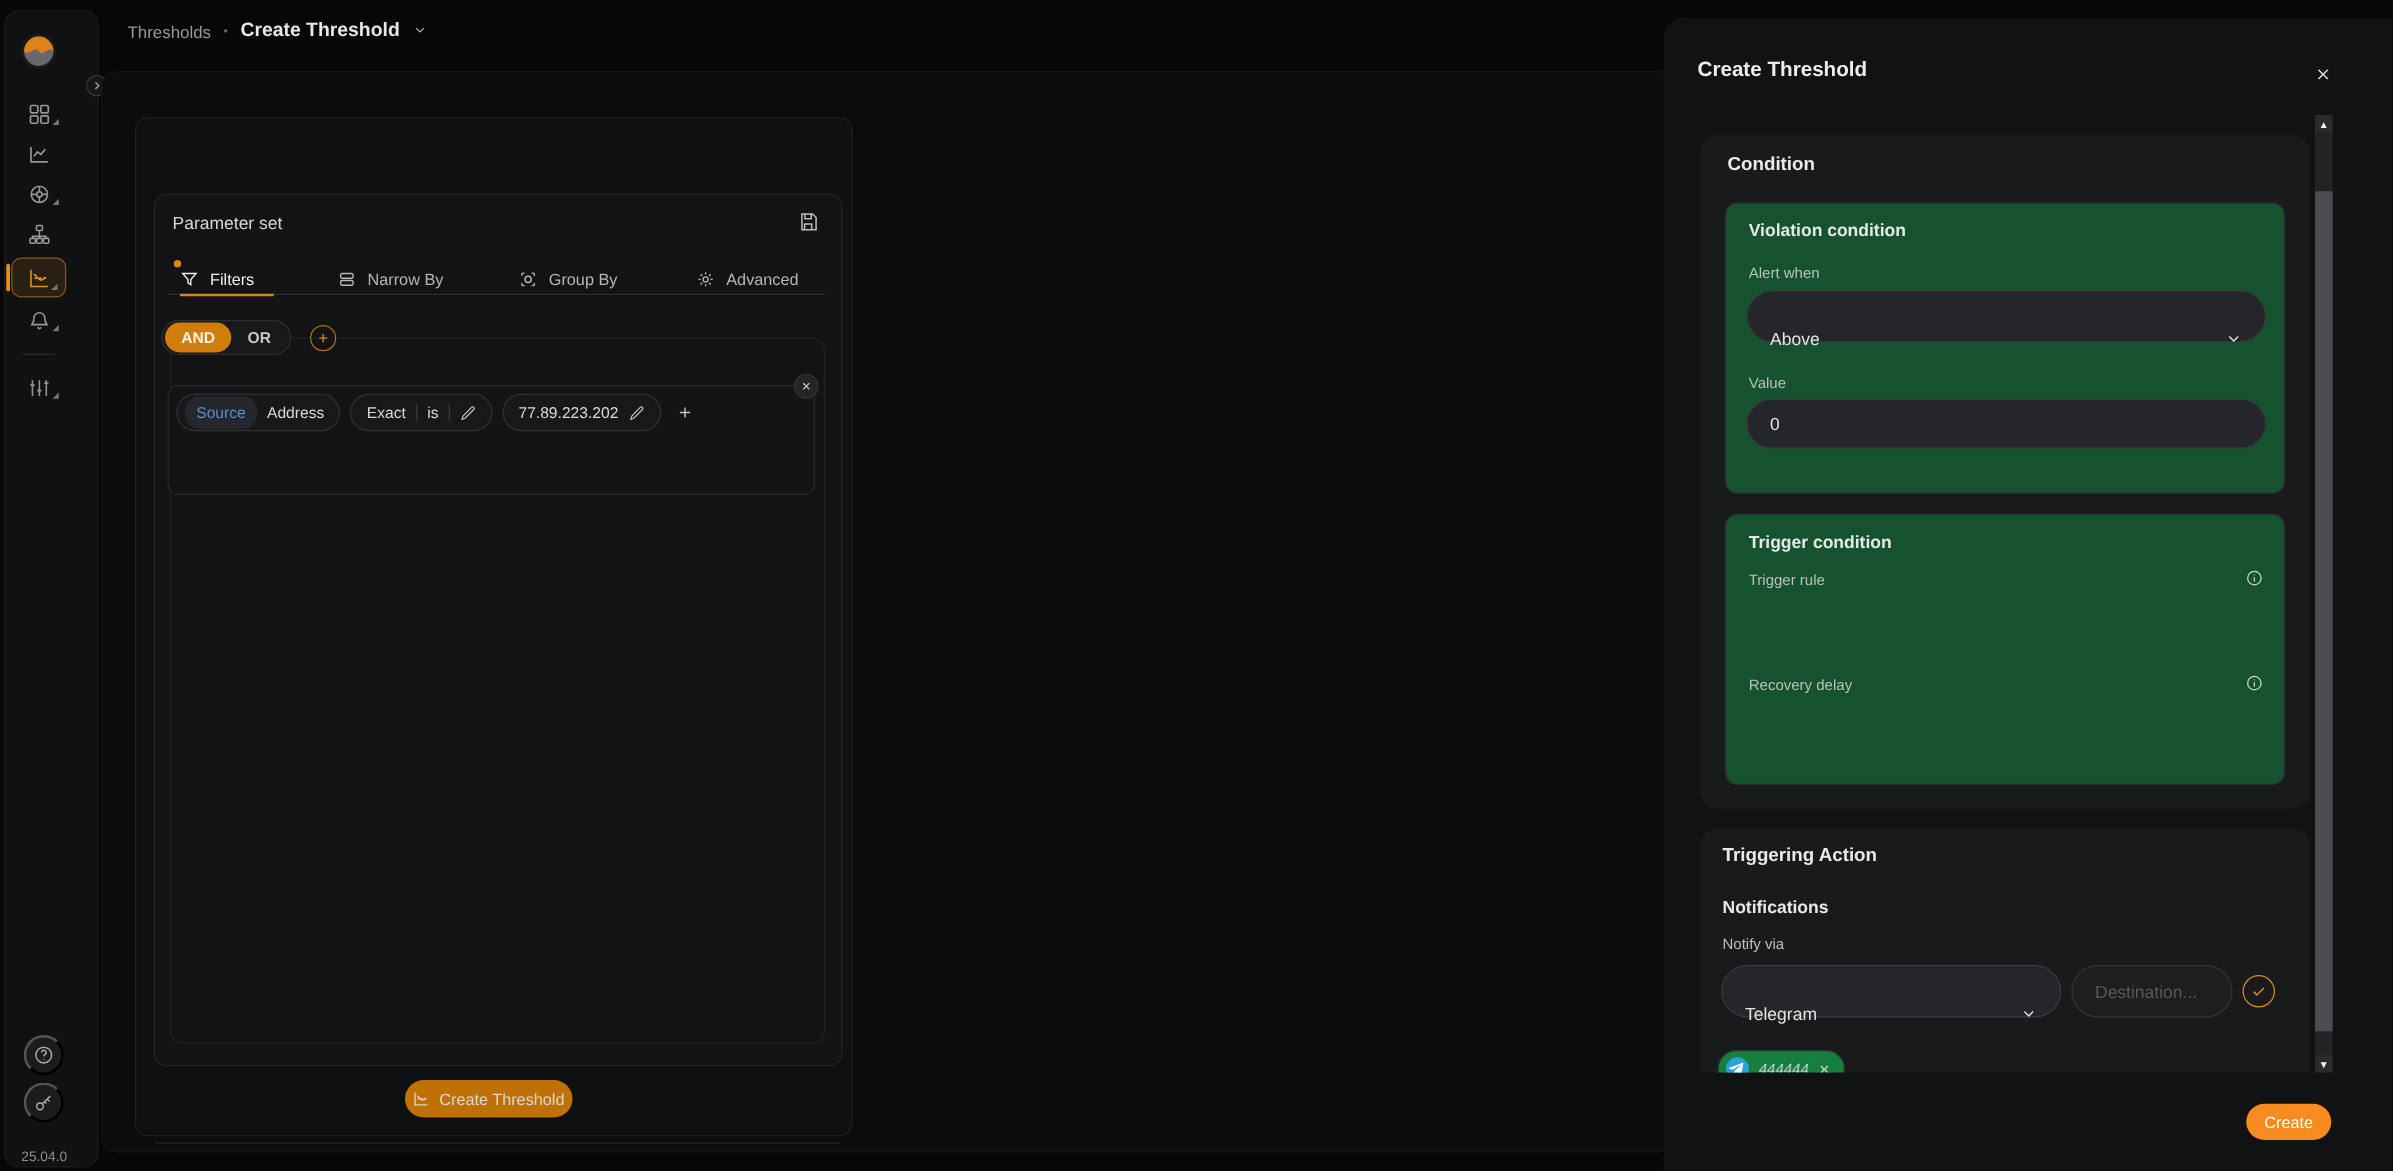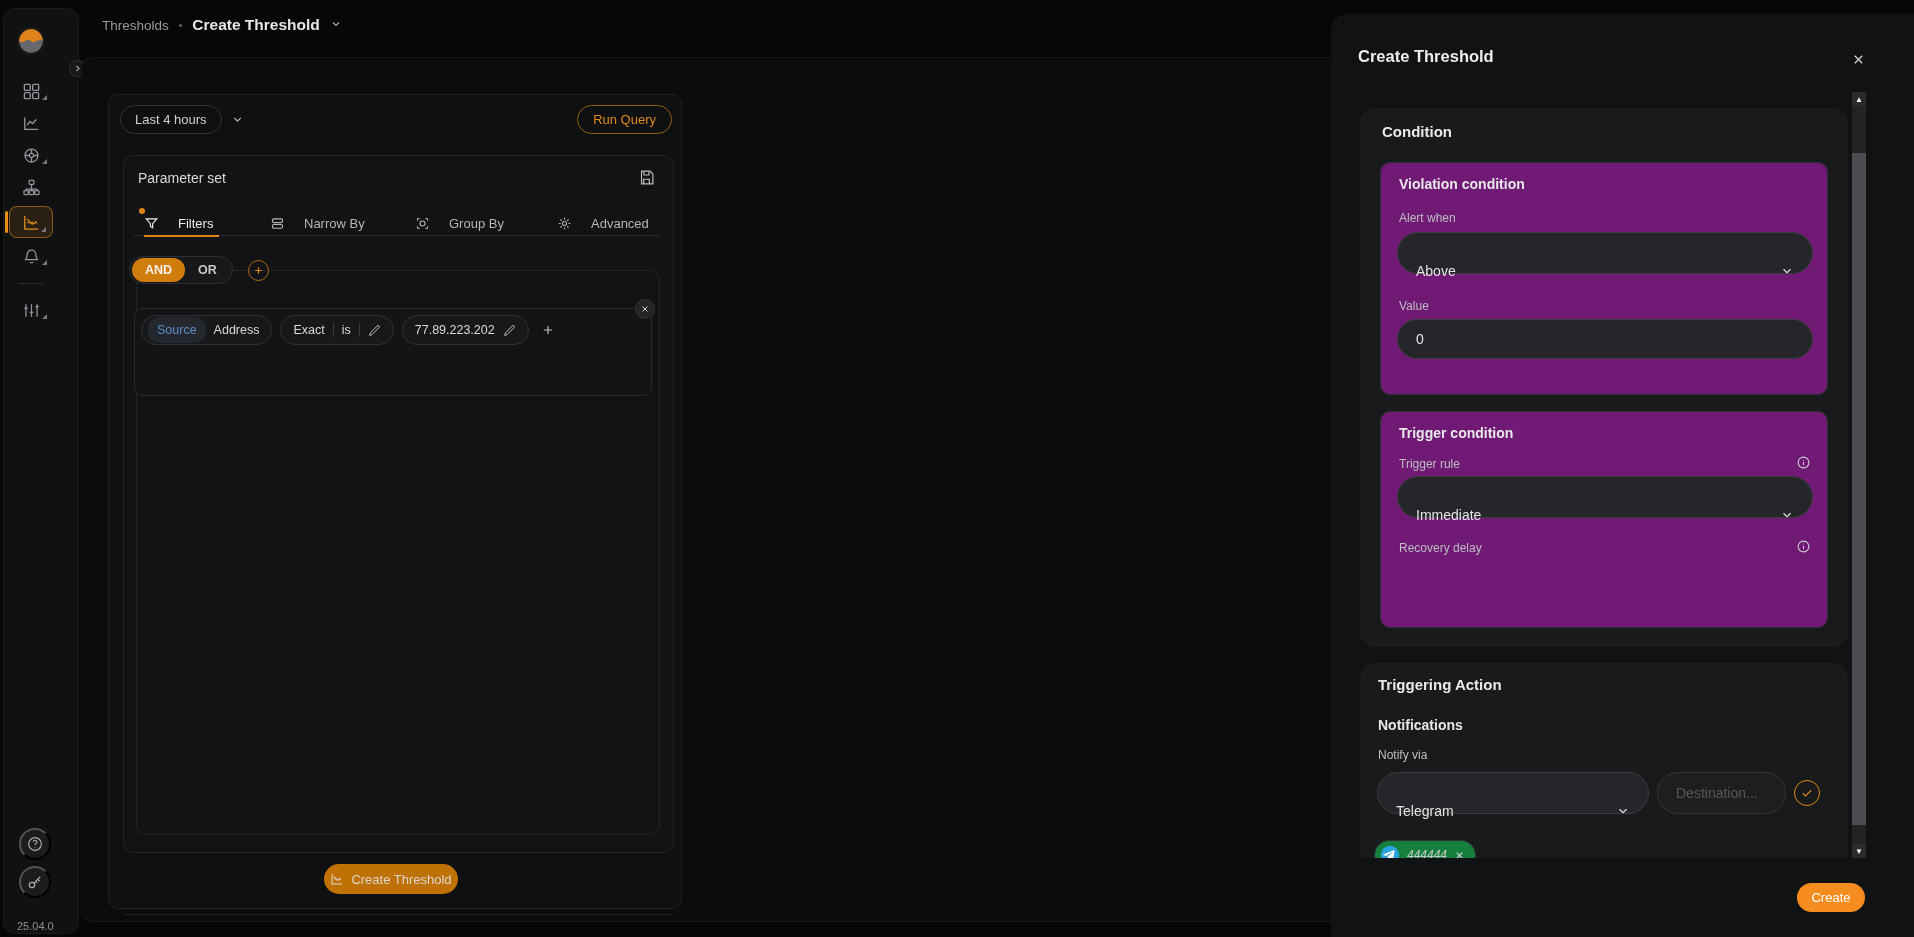--- a/index.html
+++ b/index.html
@@ -50,21 +50,21 @@
   .run-query { margin-left:auto; height:29px; padding:0 15px; border-radius:15px;
     border:1px solid #96610f; color:#df8a19; font-size:13px; background:transparent; display:flex; align-items:center; }
 
   .param-card { position:absolute; left:14px; top:60px; width:551px; height:698px;
     background:#121314; border:1px solid #222427; border-radius:10px; }
   .param-title { position:absolute; left:14px; top:14px; font-size:14px; color:#d7d8d9; }
   .save-btn { position:absolute; right:18px; top:13px; color:#bcbec0; }
   .save-btn svg { width:17px; height:17px; }
 
   .tabs-row { position:absolute; left:10px; top:55px; width:526px; height:25px; border-bottom:1px solid #2b2c2e; }
-  .tab { position:absolute; top:0; height:24px; display:flex; align-items:center; gap:19px; color:#b4b6b8; font-size:13px; }
+  .tab { position:absolute; top:0; height:24px; display:flex; align-items:center; gap:9px; color:#b4b6b8; font-size:13px; }
   .tab svg { width:15px; height:15px; }
   .tab.active { color:#eceded; }
   .tab-underline { position:absolute; left:0; top:24px; width:75px; height:2px; background:#dd8513; }
   .tab-dot { position:absolute; left:-5px; top:-3px; width:6px; height:6px; border-radius:50%; background:#dd8513; }
 
   .group-box { position:absolute; left:12px; top:114px; width:524px; height:565px;
     border:1px solid #212325; border-radius:10px; }
   .logic-row { position:absolute; left:5px; top:100px; display:flex; align-items:center; gap:15px; }
   .logic-toggle { height:28px; display:flex; align-items:center; background:#17181a;
     border:1px solid #2e2f32; border-radius:15px; padding:2px; }
@@ -97,21 +97,21 @@
   
   .drawer { position:absolute; left:1331px; top:14px; width:583px; height:923px;
     background:#111213; border-radius:16px 0 0 0; }
   .drawer-title { position:absolute; left:27px; top:33px; font-size:16.5px; font-weight:bold; color:#eceded; }
   .drawer-close { position:absolute; left:518px; top:36px; width:18px; height:18px; color:#d6d7d8;
     display:flex; align-items:center; justify-content:center; }
   .drawer-scroll { position:absolute; left:0; top:78px; width:583px; height:766px; overflow:hidden; }
 
   .dcard { position:absolute; background:#191a1c; border-radius:14px; }
   .dcard-heading { position:absolute; left:22px; top:15px; font-size:15px; font-weight:bold; color:#e9eaeb; }
-  .dsub { position:absolute; left:20px; width:448px; background:#701a75; border:1px solid #2d2f32; border-radius:10px; }
+  .dsub { position:absolute; left:20px; width:448px; background:#14532d; border:1px solid #2d2f32; border-radius:10px; }
   .dsub-heading { position:absolute; left:18px; top:13px; font-size:14px; font-weight:bold; color:#e7e8e9; }
   .dlabel { position:absolute; left:18px; font-size:12px; color:#bdbfc1; }
   .info-icon { position:absolute; right:16px; width:15px; height:15px; color:#cfd0d1; }
   .select-pill, .input-pill { position:absolute; left:16px; width:416px; height:42px; border-radius:21px;
     background:#242629; border:1px solid #3a3c3f; display:flex; align-items:center; padding:0 18px; }
   .select-pill span { color:#e3e4e5; font-size:14px;margin-top:35px; }
   .select-chev { margin-left:auto; color:#c9cacb; display:flex; }
   .input-pill input { background:transparent; border:none; outline:none; color:#e3e4e5; font-size:14px;
     font-family:"Liberation Sans", sans-serif; width:100%; }
   .input-pill input::placeholder { color:#57595c; }
@@ -238,29 +238,20 @@
     <span class="crumb-chev">
       <svg width="12" height="12" viewBox="0 0 24 24" fill="none" stroke="currentColor" stroke-width="2.2">
           <path d="M6 9l6 6 6-6"></path>
         </svg>
     </span>
   </div>
 
   <section class="main-panel">
     <div class="query-card">
 
-      <div class="query-toolbar">
-        <button class="time-pill">Last 4 hours</button>
-        <span class="time-chev">
-          <svg width="13" height="13" viewBox="0 0 24 24" fill="none" stroke="currentColor" stroke-width="2.2">
-              <path d="M6 9l6 6 6-6"></path>
-            </svg>
-        </span>
-        <button class="run-query">Run Query</button>
-      </div>
 
       <div class="param-card">
         <span class="param-title">Parameter set</span>
         <button class="save-btn" style="background:none;border:none;">
           <svg viewBox="0 0 24 24" fill="none" stroke="currentColor" stroke-width="1.7">
               <path d="M5 3h12l4 4v14H5z"></path>
               <path d="M8.5 3v5.5h7V3M8 21v-6.5h8V21"></path>
             </svg>
         </button>
 
@@ -396,28 +387,20 @@
         <div class="dsub" style="top:303px; height:217px;">
           <span class="dsub-heading">Trigger condition</span>
           <span class="dlabel" style="top:45px;">Trigger rule</span>
           <span class="info-icon" style="top:43px;">
             <svg viewBox="0 0 24 24" fill="none" stroke="currentColor" stroke-width="1.7">
                 <circle cx="12" cy="12" r="8.6"></circle>
                 <path d="M12 11v5.2"></path>
                 <circle cx="12" cy="7.8" r="0.8" fill="currentColor" stroke="none"></circle>
               </svg>
           </span>
-          <div class="select-pill" style="top:64px;">
-            <span>Immediate</span>
-            <span class="select-chev">
-              <svg width="14" height="14" viewBox="0 0 24 24" fill="none" stroke="currentColor" stroke-width="2">
-                  <path d="M6 9l6 6 6-6"></path>
-                </svg>
-            </span>
-          </div>
           <span class="dlabel" style="top:129px;">Recovery delay</span>
           <span class="info-icon" style="top:127px;">
             <svg viewBox="0 0 24 24" fill="none" stroke="currentColor" stroke-width="1.7">
                 <circle cx="12" cy="12" r="8.6"></circle>
                 <path d="M12 11v5.2"></path>
                 <circle cx="12" cy="7.8" r="0.8" fill="currentColor" stroke="none"></circle>
               </svg>
           </span>
         </div>
       </div>

